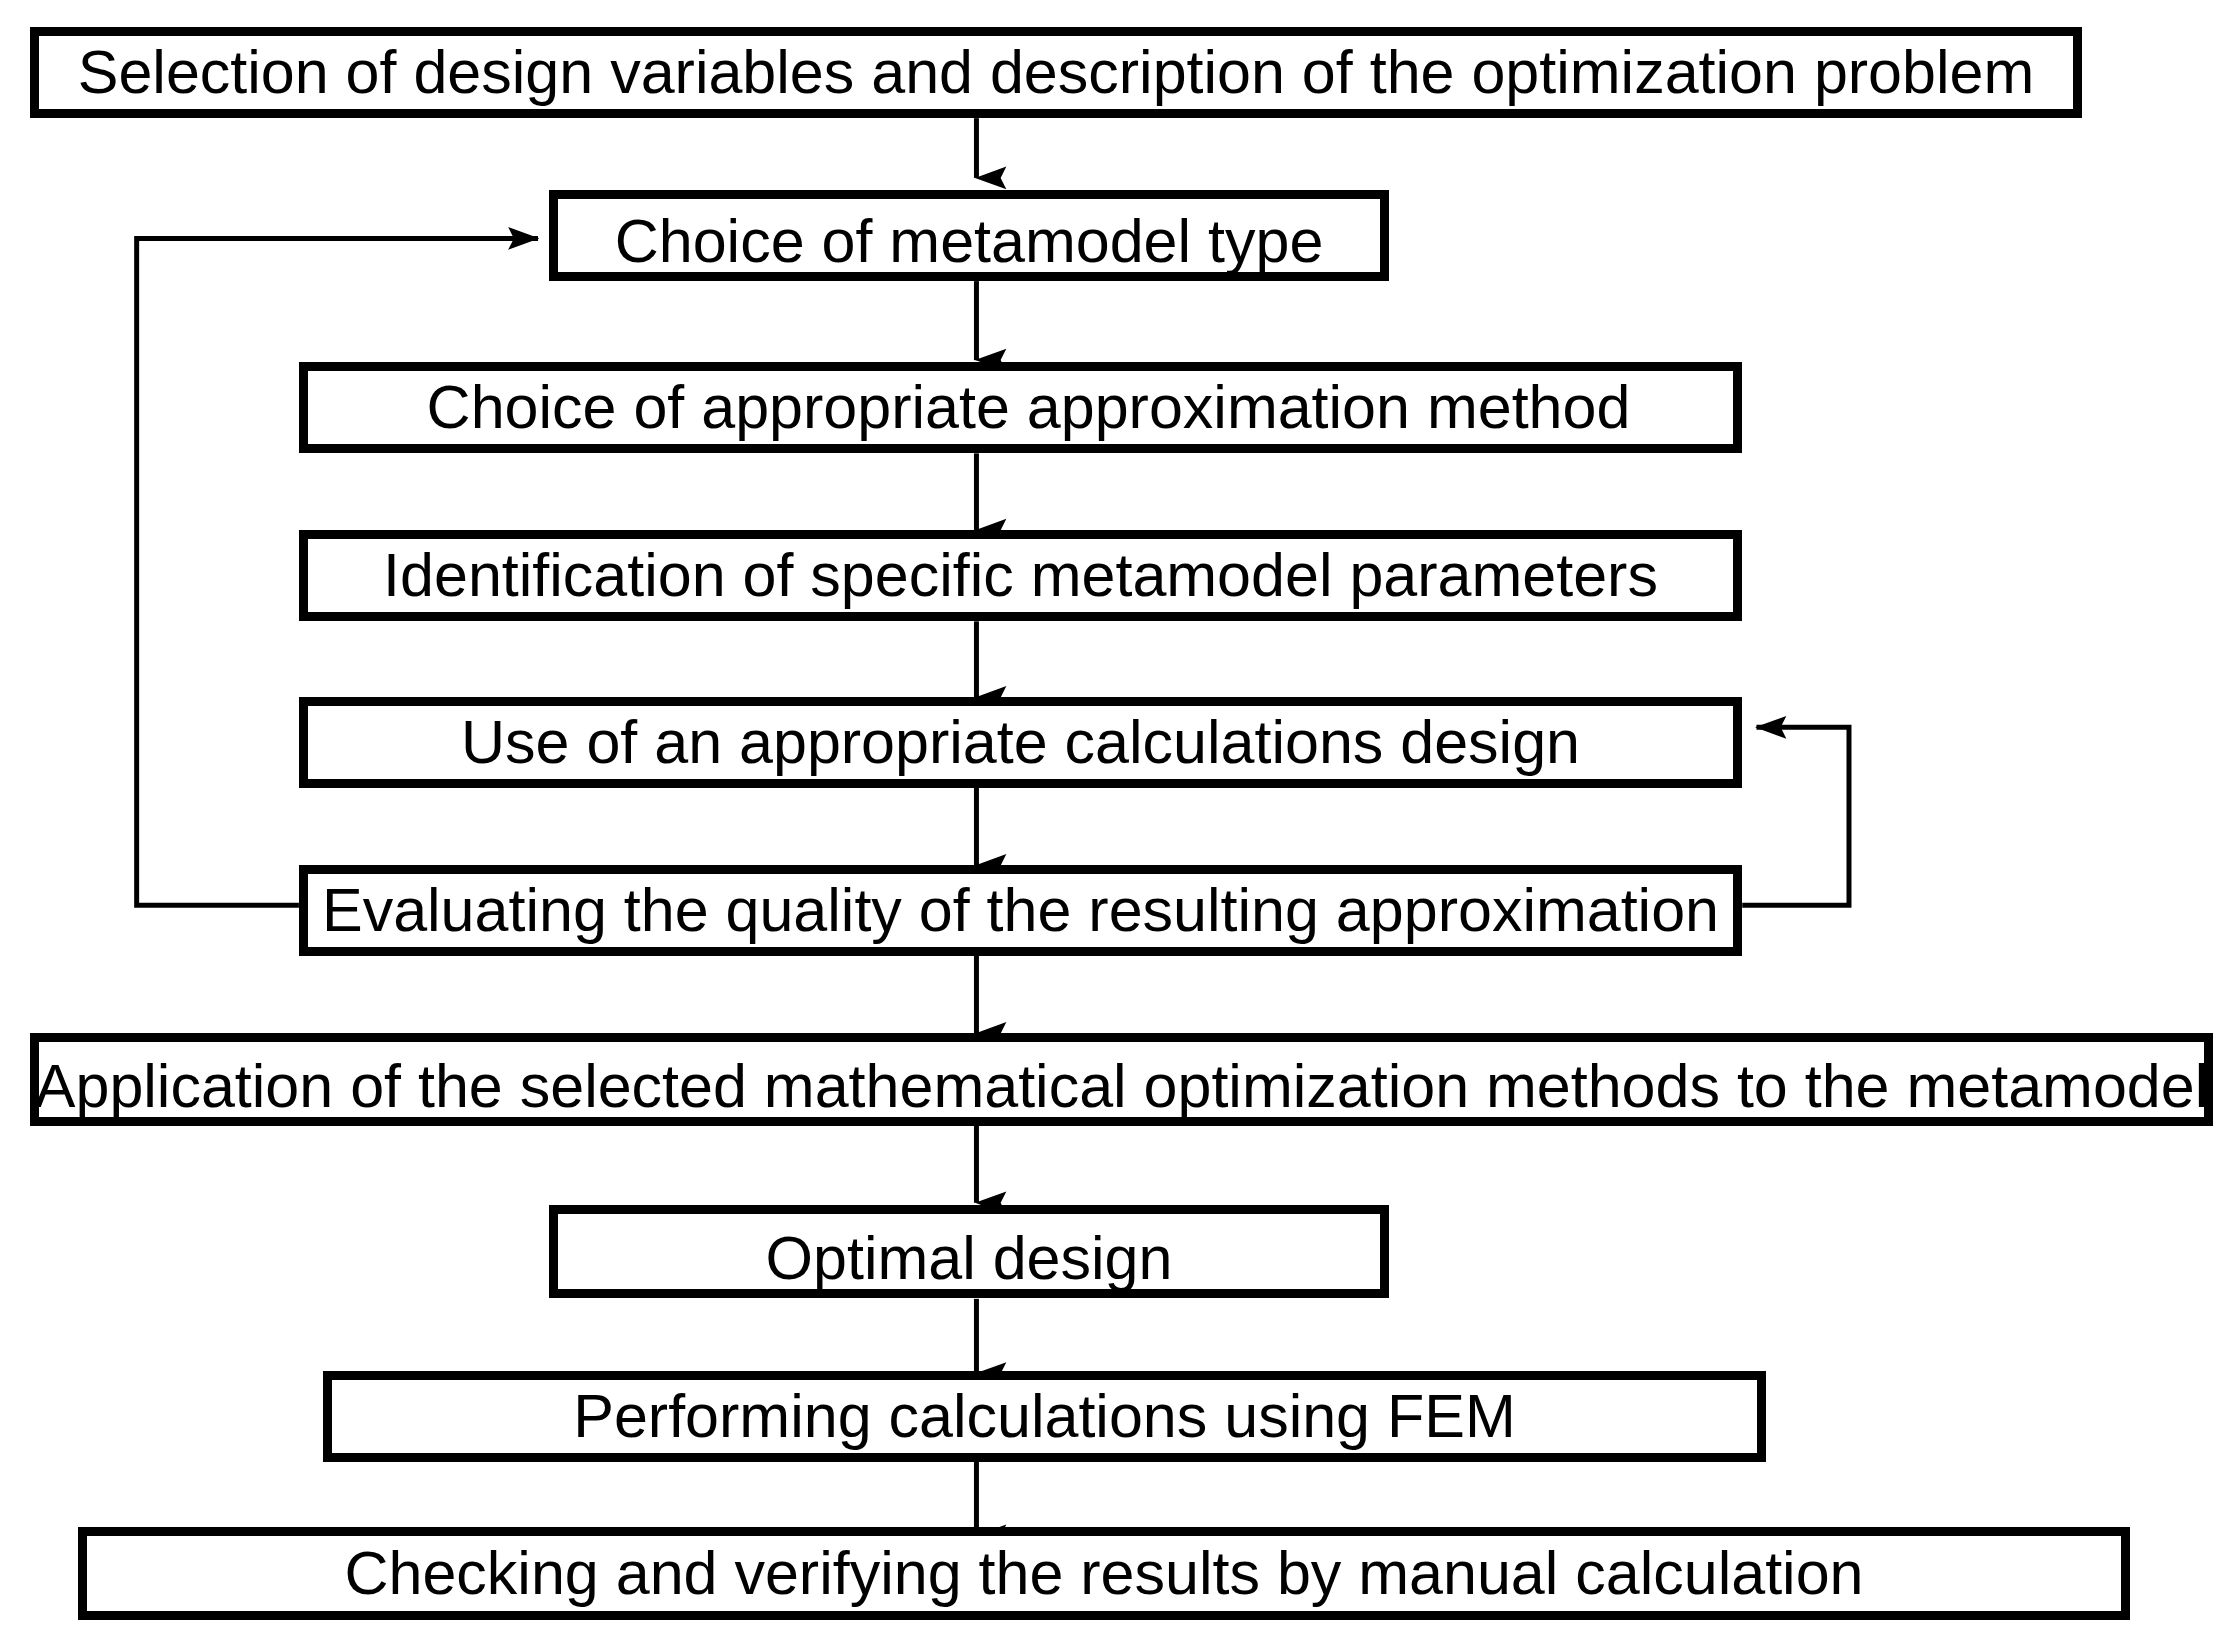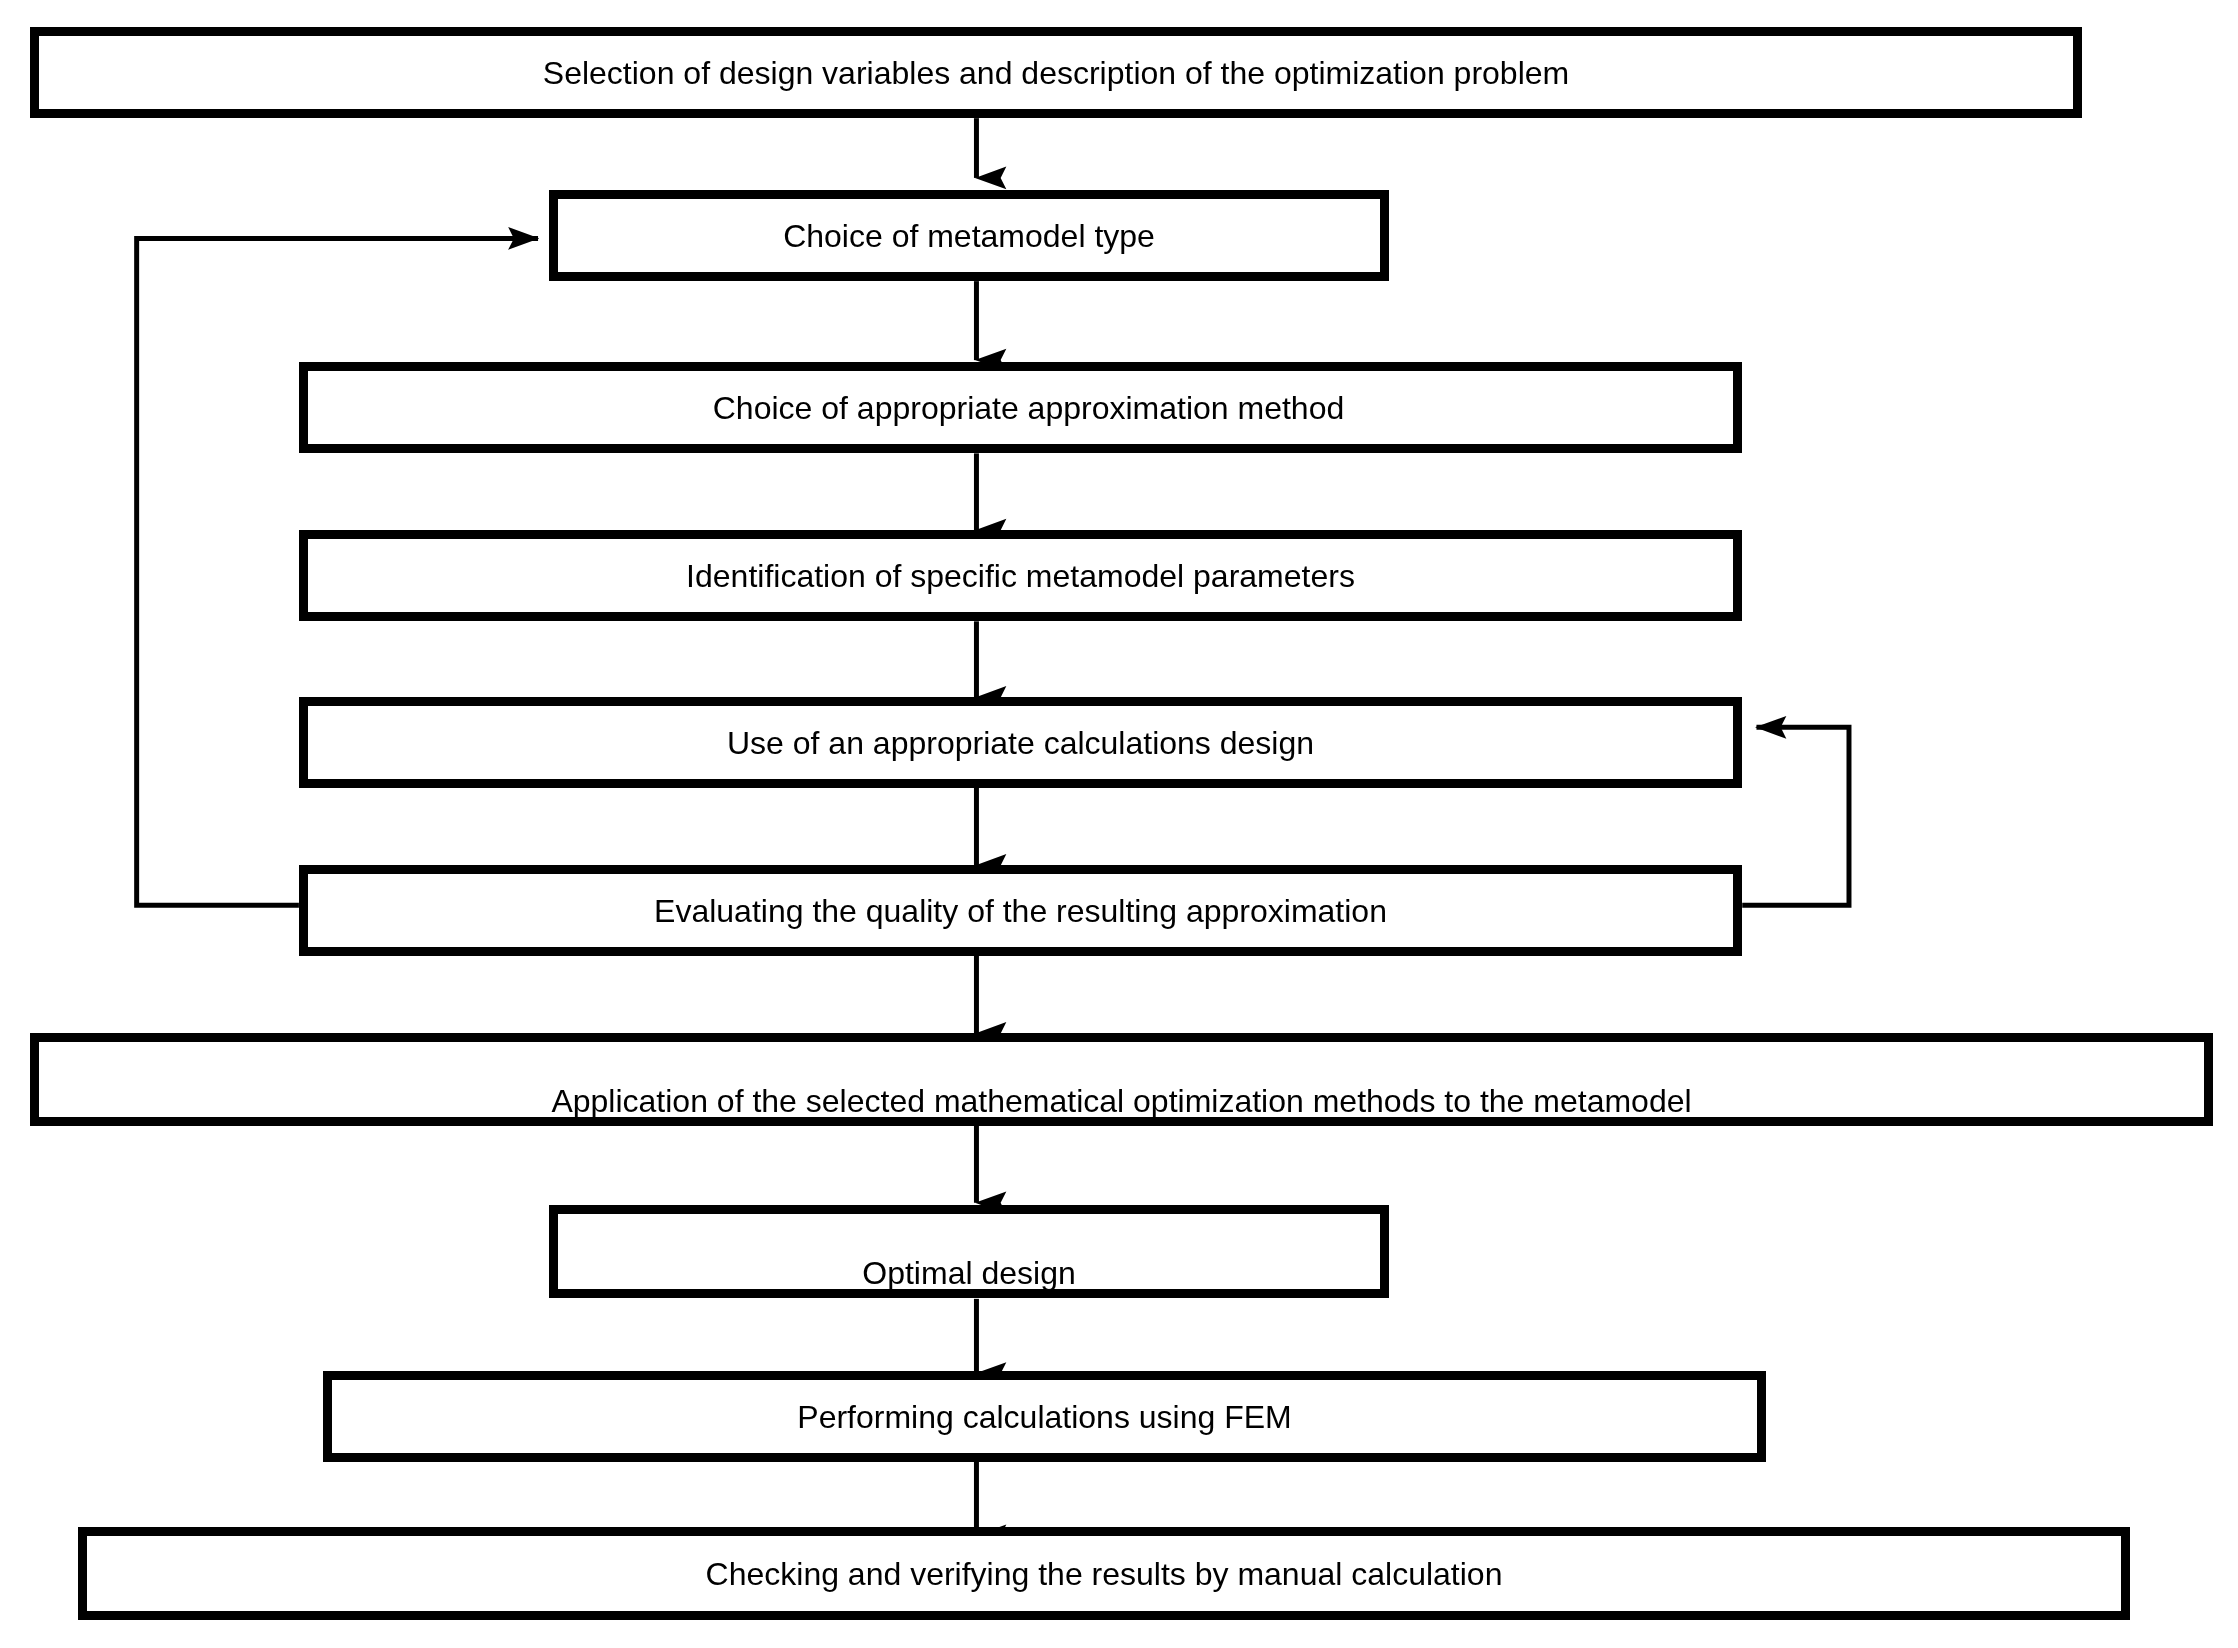--- a/index.html
+++ b/index.html
@@ -21,21 +21,21 @@
     background: #ffffff;
     border: 9.3px solid #000000;
     display: flex;
     align-items: center;
     justify-content: center;
     text-align: center;
   }
   .node-label {
     font-family: "Liberation Sans", sans-serif;
     color: #000000;
-    font-size: 32px;
+    font-size: 61px;
     line-height: 1.0;
     letter-spacing: 0px;
     white-space: nowrap;
     padding: 0 5.7px;
   }
   .flow-svg {
     position: absolute;
     left: 0;
     top: 0;
     width: 2239px;
@@ -84,21 +84,21 @@
       <path d="M 420 1272 L 192 1272 L 192 335 L 756 335" marker-end="url(#arrowRight)"></path>
 
       <path d="M 2448 1272 L 2598 1272 L 2598 1022 L 2468 1022" marker-end="url(#arrowLeft)"></path>
     </g>
   </svg>
 
   <div class="node" style="left:30px; top:27px; width:2052px; height:91px;">
     <span class="node-label">Selection of design variables and description of the optimization problem</span>
   </div>
 
-  <div class="node" style="left:549px; top:190px; width:840px; height:91px;">
+  <div class="node" style="left:549px; top:190px; width:840px; height:91px;align-items:flex-end;">
     <span class="node-label">Choice of metamodel type</span>
   </div>
 
   <div class="node" style="left:299px; top:362px; width:1443px; height:91px;padding-left:16px;">
     <span class="node-label">Choice of appropriate approximation method</span>
   </div>
 
   <div class="node" style="left:299px; top:530px; width:1443px; height:91px;">
     <span class="node-label">Identification of specific metamodel parameters</span>
   </div>

